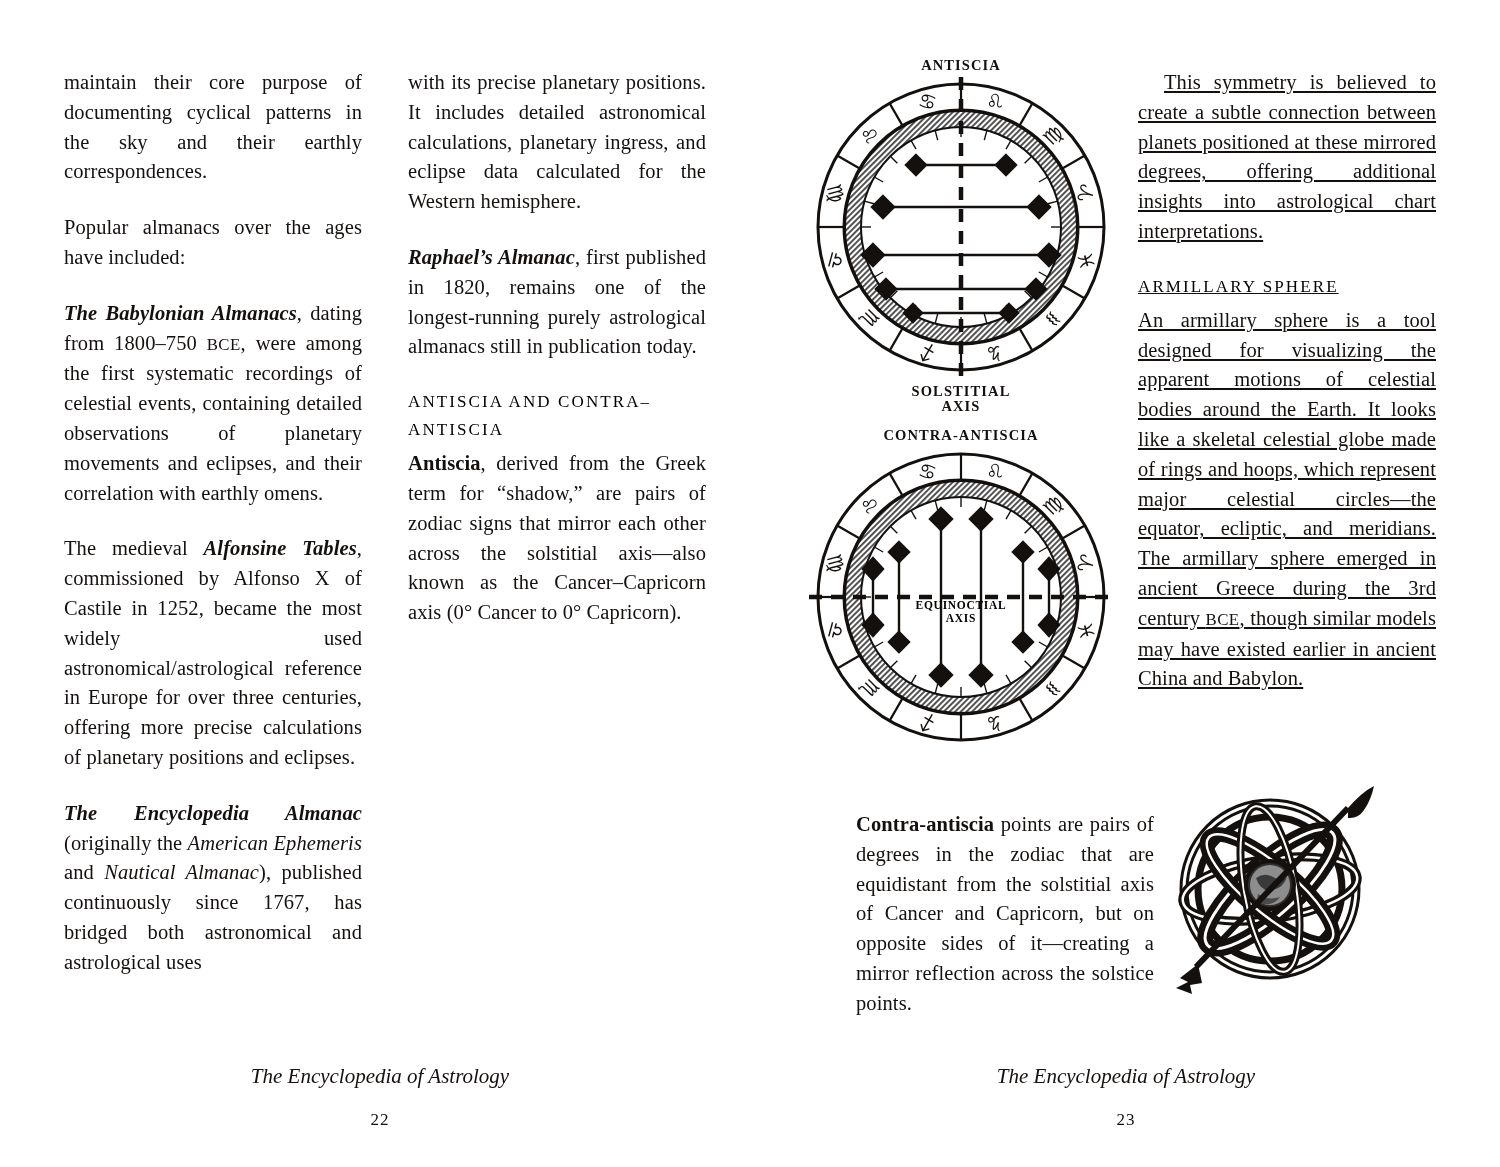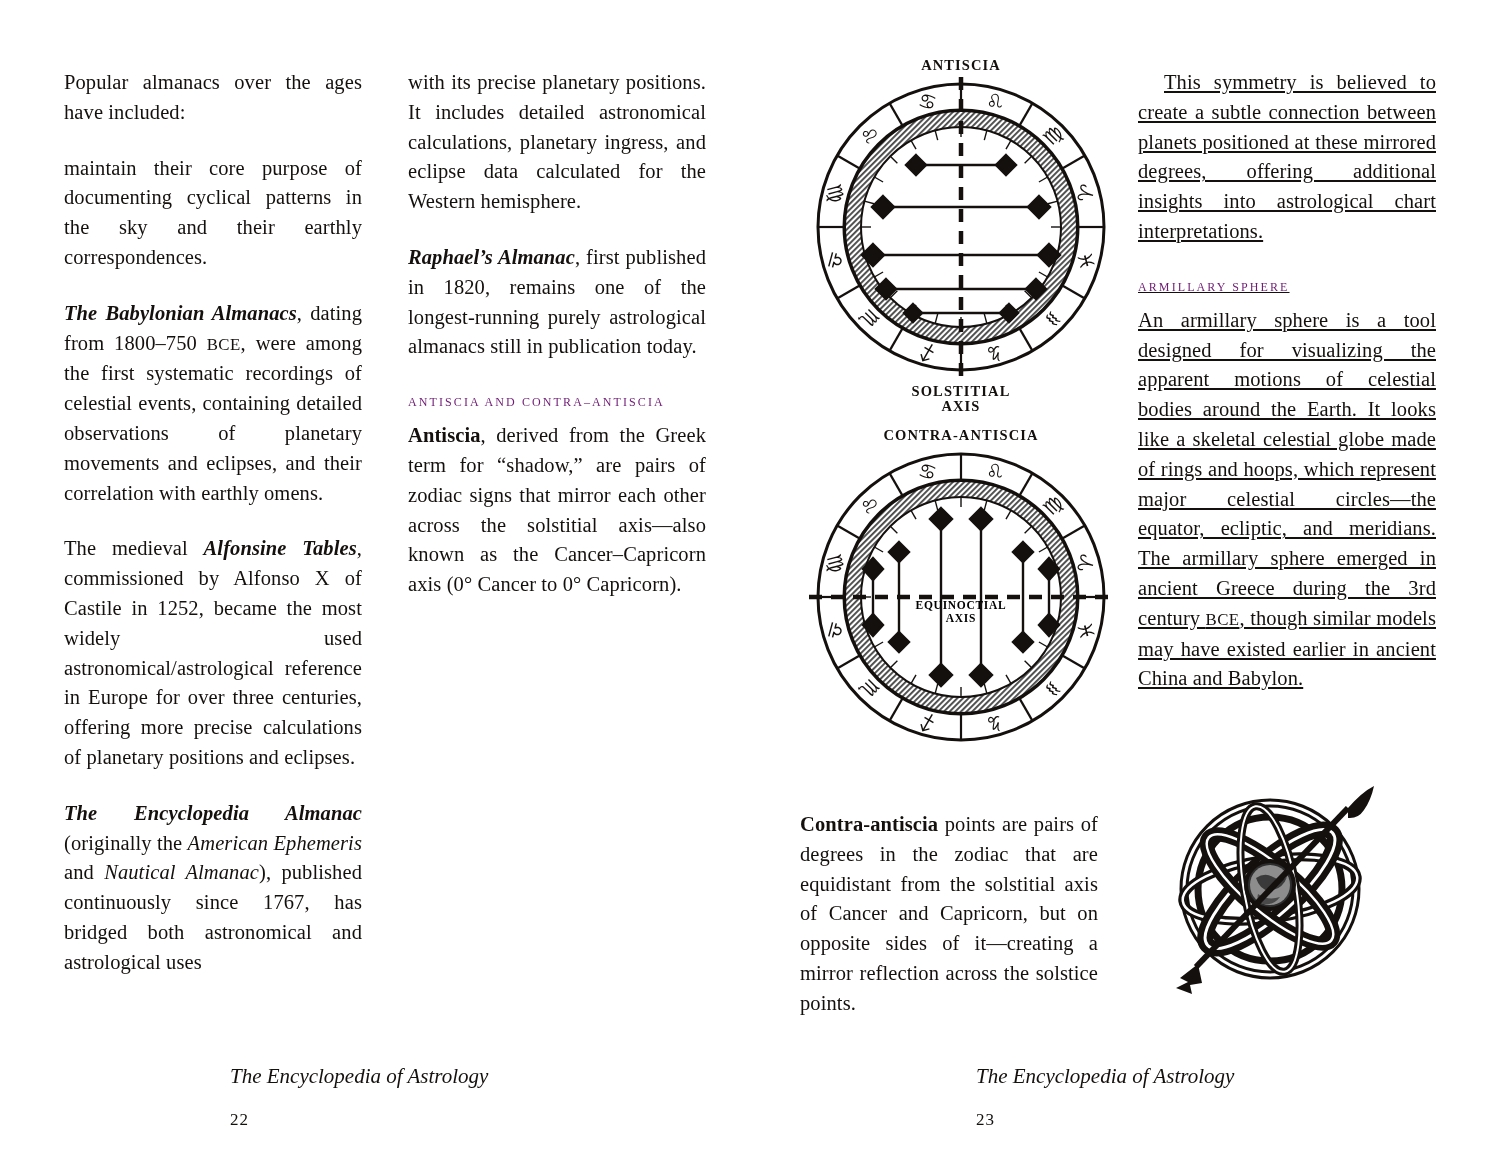--- a/index.html
+++ b/index.html
@@ -23,21 +23,21 @@
   }
 
   
   .col {
     position: absolute;
     top: 68px;
     width: 298px;
   }
   .col-1 { left: 64px; }
   .col-2 { left: 408px; }
-  .col-3 { left: 800px; }
+  .col-3 { left: 856px; }
   .col-4 { left: 1138px; text-decoration: underline; }
 
   p.body {
     margin: 0 0 26px 0;
     font-size: 20.5px;
     line-height: 29.8px;
     text-align: justify;
     text-justify: inter-word;
     hyphens: none;
     letter-spacing: 0.1px;
@@ -48,25 +48,25 @@
   .ital { font-style: italic; }
   .bi { font-weight: bold; font-style: italic; }
   .bold { font-weight: bold; }
   .sc {
     font-size: 0.82em;
     letter-spacing: 0.4px;
   }
 
   h3.section-head {
     margin: 8px 0 5px 0;
-    font-size: 12px;
+    font-size: 17px;
     font-weight: normal;
     line-height: 28px;
     letter-spacing: 2.1px;
-    color: #701a75;
+    color: #000000;
     text-transform: uppercase;
   }
 
   
   .figure {
     position: absolute;
   }
   #fig-antiscia { left: 806px; top: 58px; }
   #fig-contra   { left: 806px; top: 428px; }
   #fig-armillary{ left: 1152px; top: 782px; }
@@ -78,20 +78,21 @@
     font-weight: bold;
     line-height: 15px;
     color: #14100e;
   }
   .cap-top { margin-bottom: 4px; }
   .cap-bottom { margin-top: 3px; }
 
   
   .footer {
     position: absolute;
+    text-align: center;
     width: 300px;
   }
   #footer-left  { left: 230px; top: 1063px; }
   #footer-right { left: 976px; top: 1063px; }
   .footer .title {
     font-style: italic;
     font-size: 21px;
     line-height: 26px;
   }
   .footer .pageno {
@@ -100,23 +101,23 @@
     letter-spacing: 1px;
   }
 </style>
 </head>
 <body>
 
 <div class="spread">
 
   <div class="col col-1">
 
+    <p class="body">maintain their core purpose of documenting cyclical patterns in the sky and their earthly correspondences.</p>
+
     <p class="body">Popular almanacs over the ages have included:</p>
-
-    <p class="body">maintain their core purpose of documenting cyclical patterns in the sky and their earthly correspondences.</p>
 
     <p class="body"><span class="bi">The Babylonian Almanacs</span><span>, dating from 1800–750 </span><span class="sc">BCE</span><span>, were among the first systematic recordings of celestial events, containing detailed observations of planetary movements and eclipses, and their correlation with earthly omens.</span></p>
 
     <p class="body"><span>The medieval </span><span class="bi">Alfonsine Tables</span><span>, commissioned by Alfonso X of Castile in 1252, became the most widely used astronomical/astrological reference in Europe for over three centuries, offering more precise calculations of planetary positions and eclipses.</span></p>
 
     <p class="body"><span class="bi">The Encyclopedia Almanac</span><span> (originally the </span><span class="ital">American Ephemeris</span><span> and </span><span class="ital">Nautical Almanac</span><span>), published continuously since 1767, has bridged both astronomical and astrological uses</span></p>
   </div>
 
   <div class="col col-2">
 

